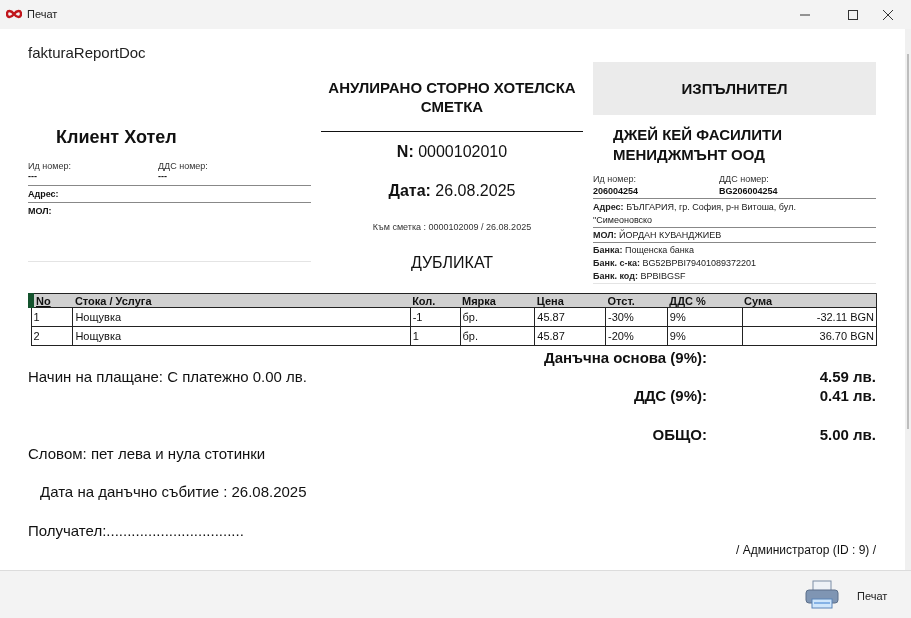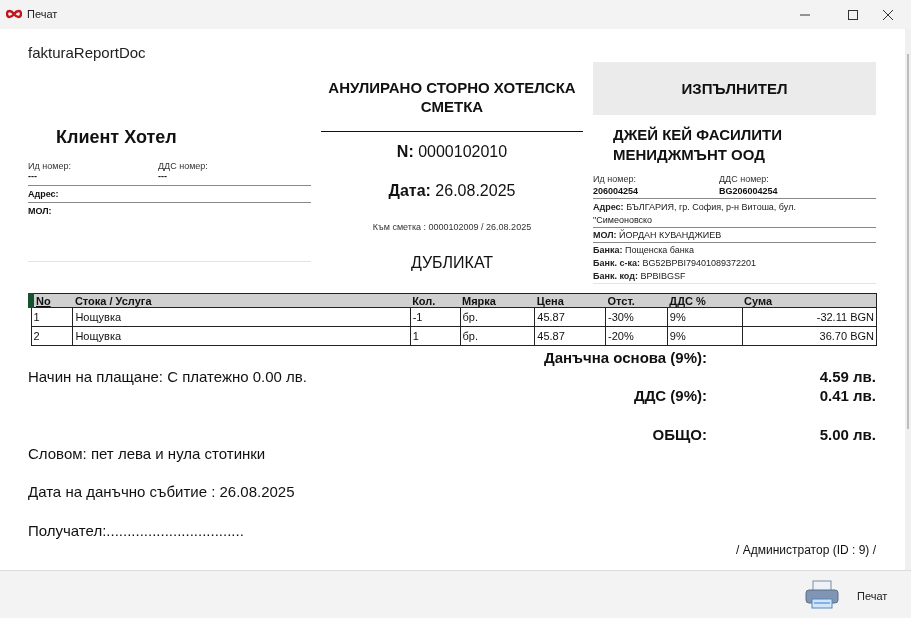--- a/index.html
+++ b/index.html
@@ -32,21 +32,21 @@
   table.items { position: absolute; left: 28px; top: 264px; width: 849px; border-collapse: collapse; font-size: 11px; }
   table.items th { background: #d0d0d0; text-align: left; font-weight: bold; padding: 0 2px; height: 14px; border-top: 1px solid #222; border-bottom: 1px solid #222; }
   table.items th:first-child { border-left: 6px solid #14532d; text-decoration: underline; }
   table.items th:last-child { border-right: 1px solid #222; }
   table.items td { border: 1px solid #222; padding: 0 2px; height: 19px; }
   table.items td.num-r { text-align: right; }
   .pay { position: absolute; left: 28px; top: 339px; font-size: 15px; }
   .tot-label { position: absolute; right: 198px; font-size: 15px; font-weight: bold; text-align: right; }
   .tot-val { position: absolute; right: 29px; font-size: 15px; font-weight: bold; text-align: right; }
   .words { position: absolute; left: 28px; top: 416px; font-size: 15px; }
-  .taxdate { position: absolute; left: 28px; top: 454px; font-size: 15px; }
+  .taxdate { position: absolute; left: 40px; top: 454px; font-size: 15px; }
   .receiver { position: absolute; left: 28px; top: 493px; font-size: 15px; }
   .composer { position: absolute; right: 29px; top: 493px; font-size: 15px; }
   .composer-sub { position: absolute; right: 29px; top: 514px; font-size: 12px; }
   .footer { position: absolute; left: 0; top: 570px; width: 911px; height: 48px; background: #f3f3f3; border-top: 1px solid #dcdcdc; }
   .print-btn { position: absolute; left: 798px; top: 6px; width: 100px; height: 36px; display: flex; align-items: center; cursor: pointer; }
   .print-btn .lab { position: absolute; left: 59px; top: 13px; font-size: 11px; color: #222; }
 </style>
 </head>
 <body>
 

